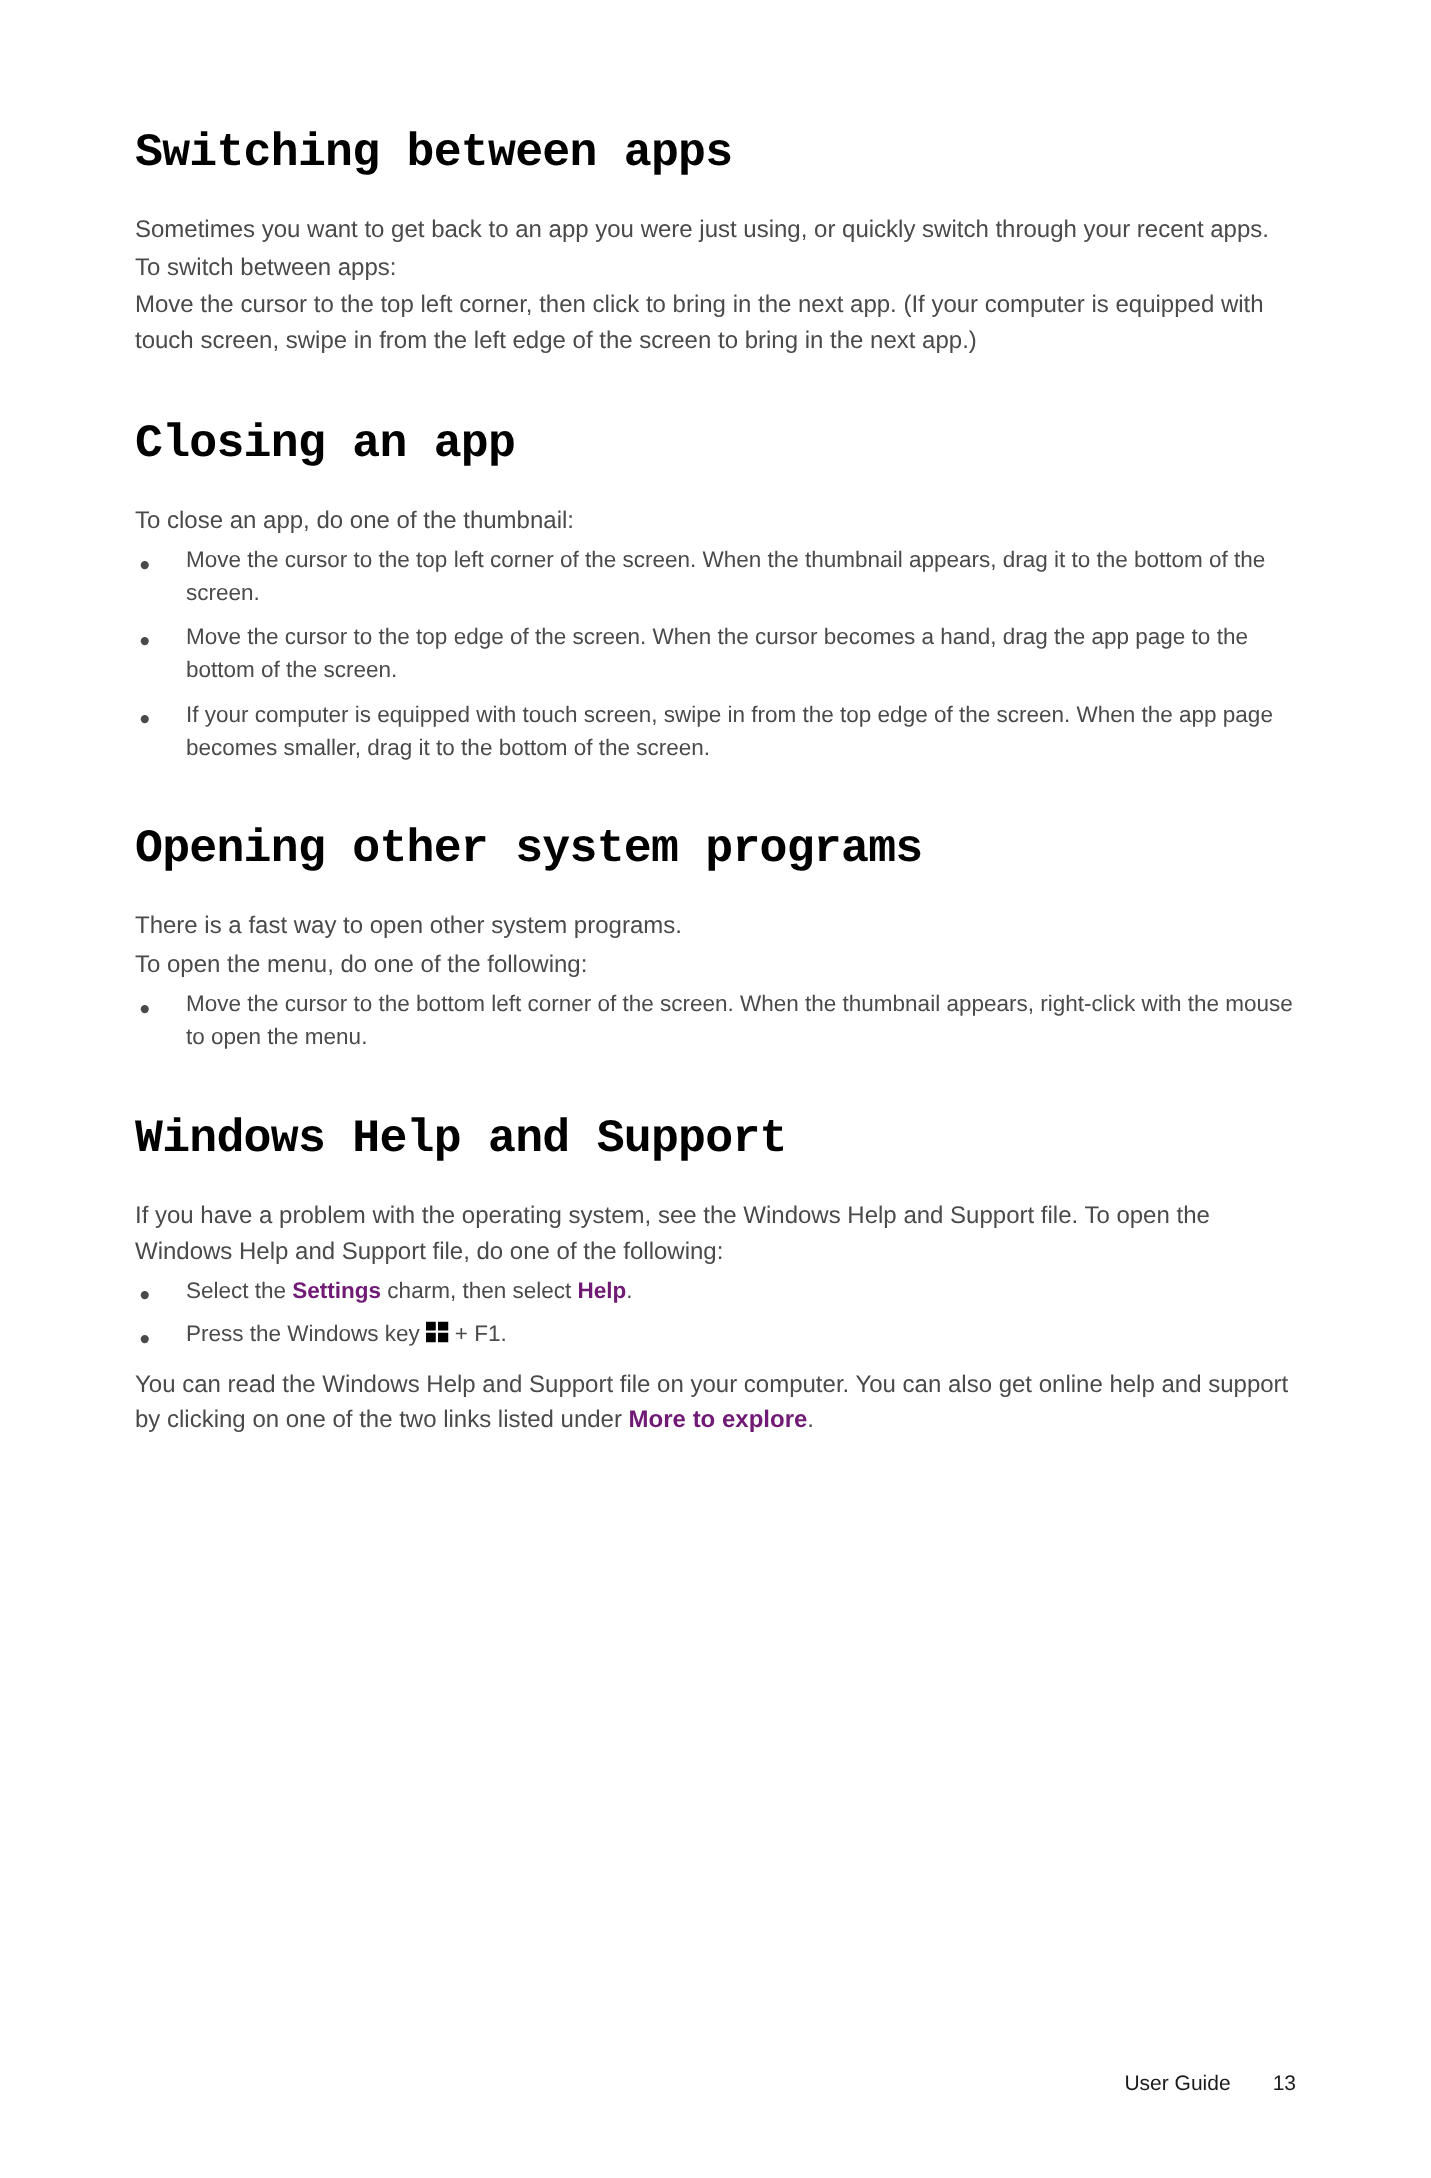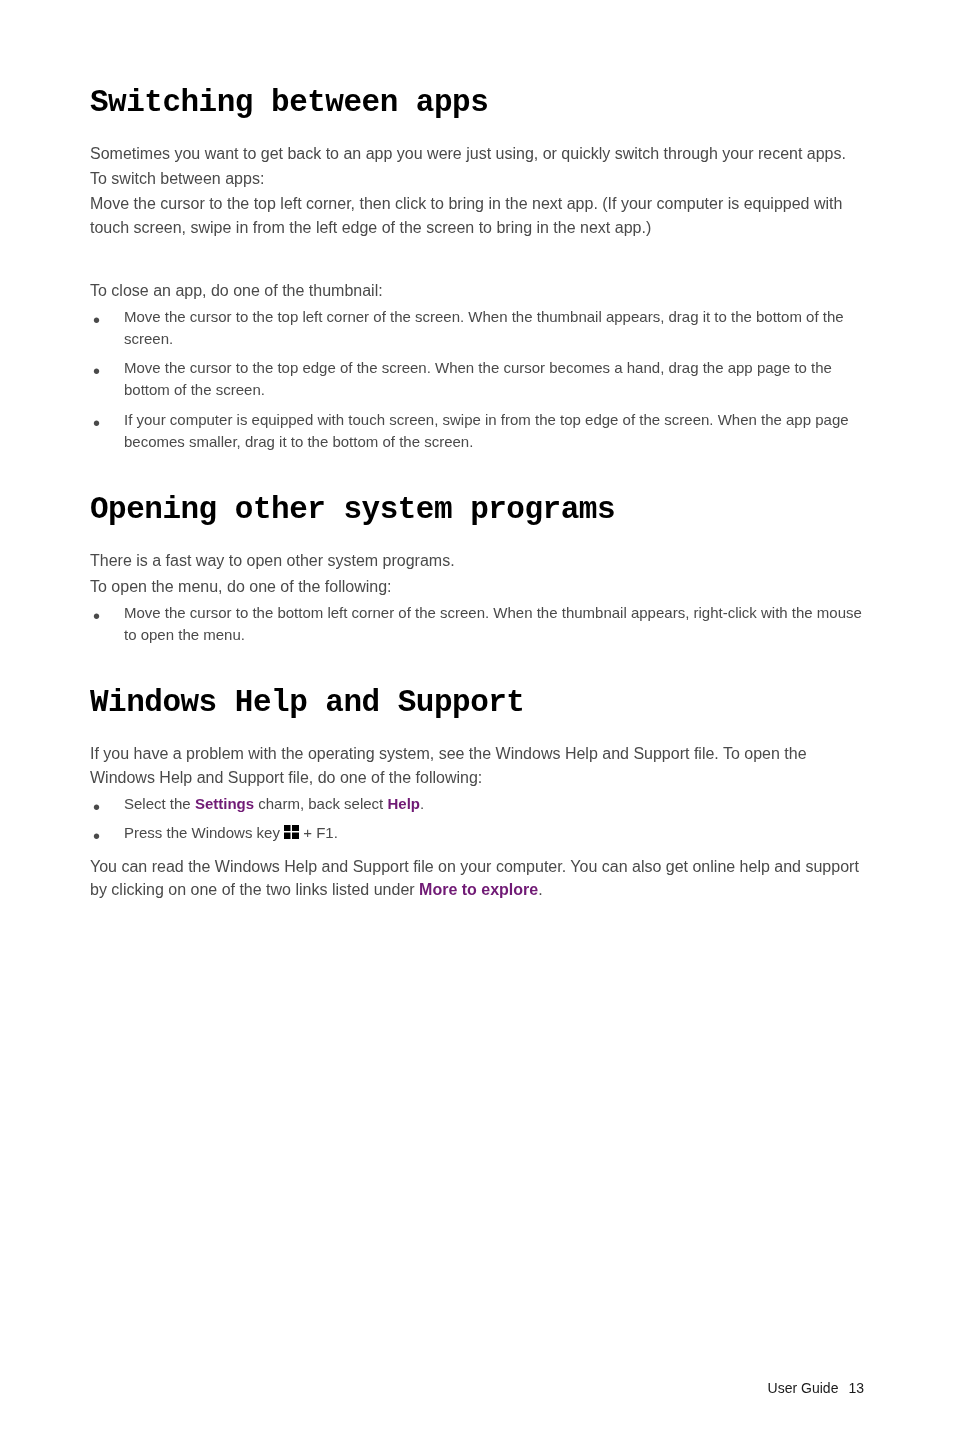--- a/index.html
+++ b/index.html
@@ -70,39 +70,40 @@
       color: #701a75;
     }
     .footer {
       position: absolute;
       bottom: 56px;
       right: 90px;
       font-size: 14px;
       color: #1a1a1a;
       display: flex;
       align-items: flex-end;
-      gap: 10px;
+      gap: 28px;
     }
     .footer .page-num {
       font-size: 14px;
     }
   </style>
 </head>
 <body>
 
 <div class="page-content">
 
   <div class="section">
     <h2 class="section-heading">Switching between apps</h2>
     <p class="body-text">Sometimes you want to get back to an app you were just using, or quickly switch through your recent apps.</p>
     <p class="body-text">To switch between apps:</p>
     <p class="body-text">Move the cursor to the top left corner, then click to bring in the next app. (If your computer is equipped with touch screen, swipe in from the left edge of the screen to bring in the next app.)</p>
   </div>
 
   <div class="section">
+    <h2 class="section-heading">Closing an app</h2>
     <p class="body-text">To close an app, do one of the thumbnail:</p>
     <ul class="bullet-list">
       <li>Move the cursor to the top left corner of the screen. When the thumbnail appears, drag it to the bottom of the screen.</li>
       <li>Move the cursor to the top edge of the screen. When the cursor becomes a hand, drag the app page to the bottom of the screen.</li>
       <li>If your computer is equipped with touch screen, swipe in from the top edge of the screen. When the app page becomes smaller, drag it to the bottom of the screen.</li>
     </ul>
   </div>
 
   <div class="section">
     <h2 class="section-heading">Opening other system programs</h2>
@@ -111,21 +112,21 @@
     <ul class="bullet-list">
       <li>Move the cursor to the bottom left corner of the screen. When the thumbnail appears, right-click with the mouse to open the menu.</li>
     </ul>
   </div>
 
   <div class="section">
     <h2 class="section-heading">Windows Help and Support</h2>
     <p class="body-text">If you have a problem with the operating system, see the Windows Help and Support file. To open the Windows Help and Support file, do one of the following:</p>
     <ul class="bullet-list">
       <li>
-        <span>Select the </span><span class="bold-inline">Settings</span><span> charm, back select </span><span class="bold-inline">Help</span><span>.</span>
+        <span>Select the </span><span class="bold-inline">Settings</span><span> charm, then select </span><span class="bold-inline">Help</span><span>.</span>
       </li>
       <li>
         <span>Press the Windows key </span><span class="win-icon"><svg viewBox="0 0 15 14">
               <rect x="0" y="0" width="6.5" height="6" fill="#000"></rect>
               <rect x="8" y="0" width="7" height="6" fill="#000"></rect>
               <rect x="0" y="7.5" width="6.5" height="6.5" fill="#000"></rect>
               <rect x="8" y="7.5" width="7" height="6.5" fill="#000"></rect>
             </svg></span><span> + F1.</span>
       </li>
     </ul>

